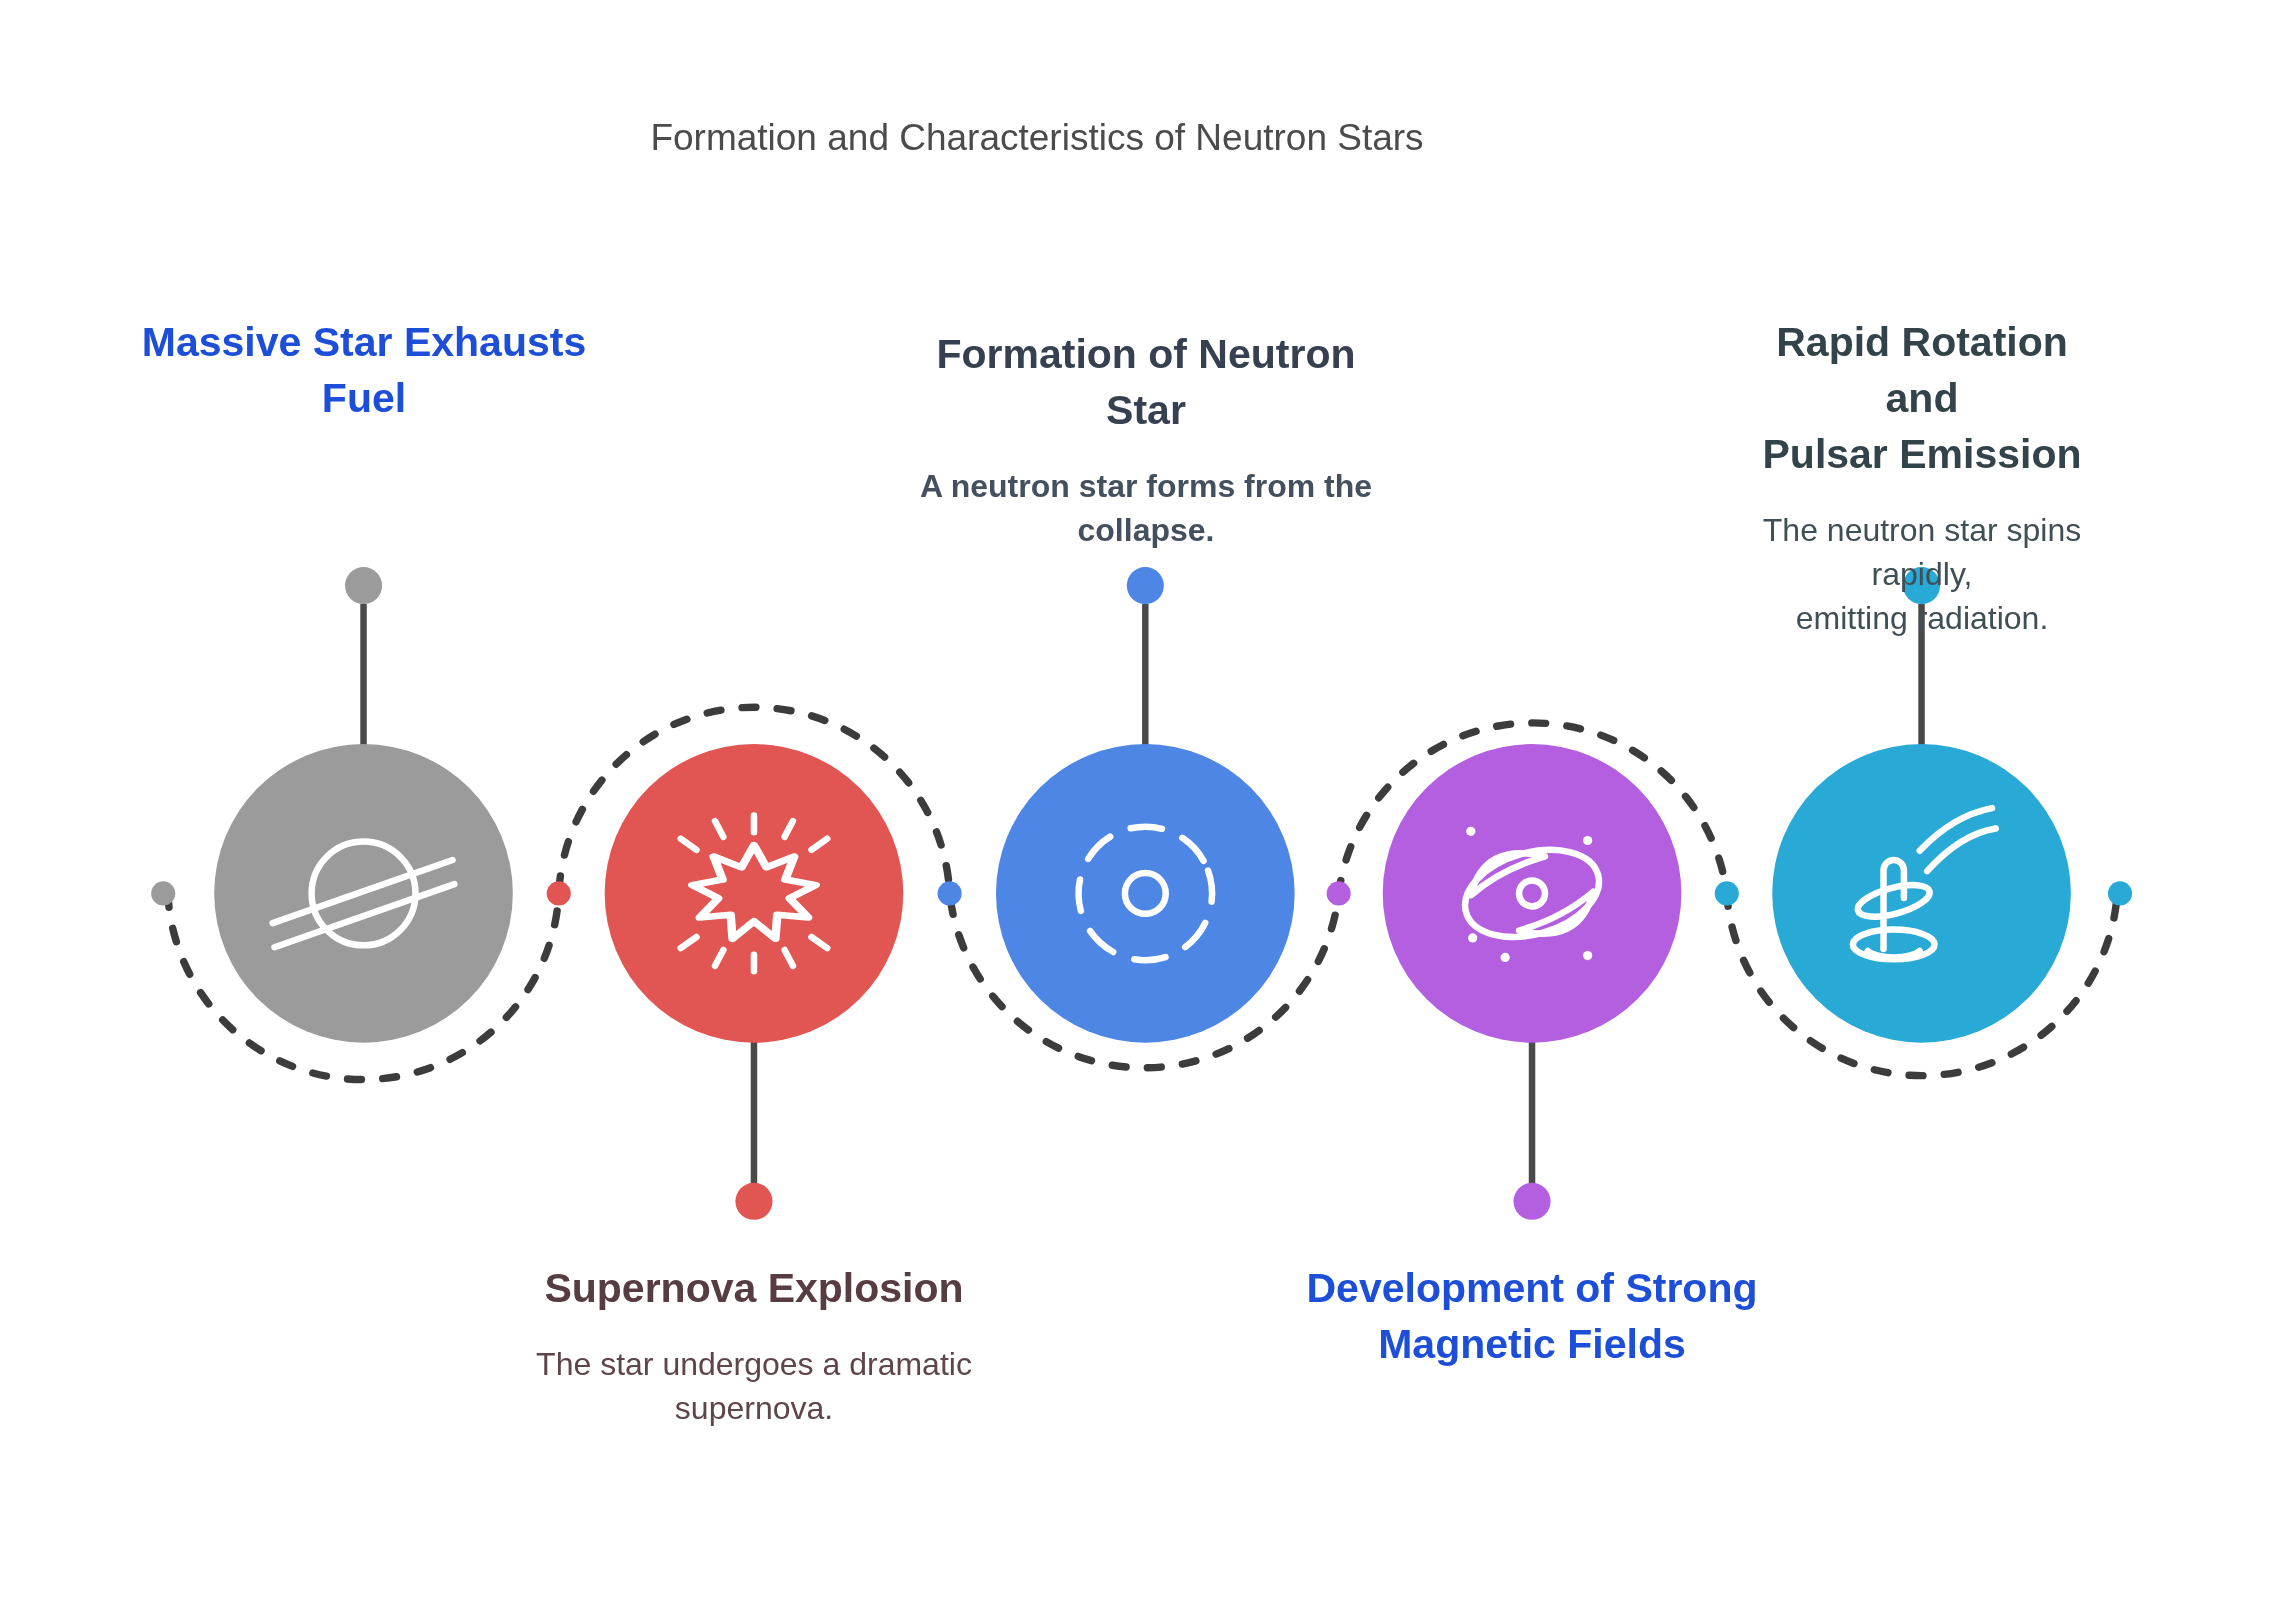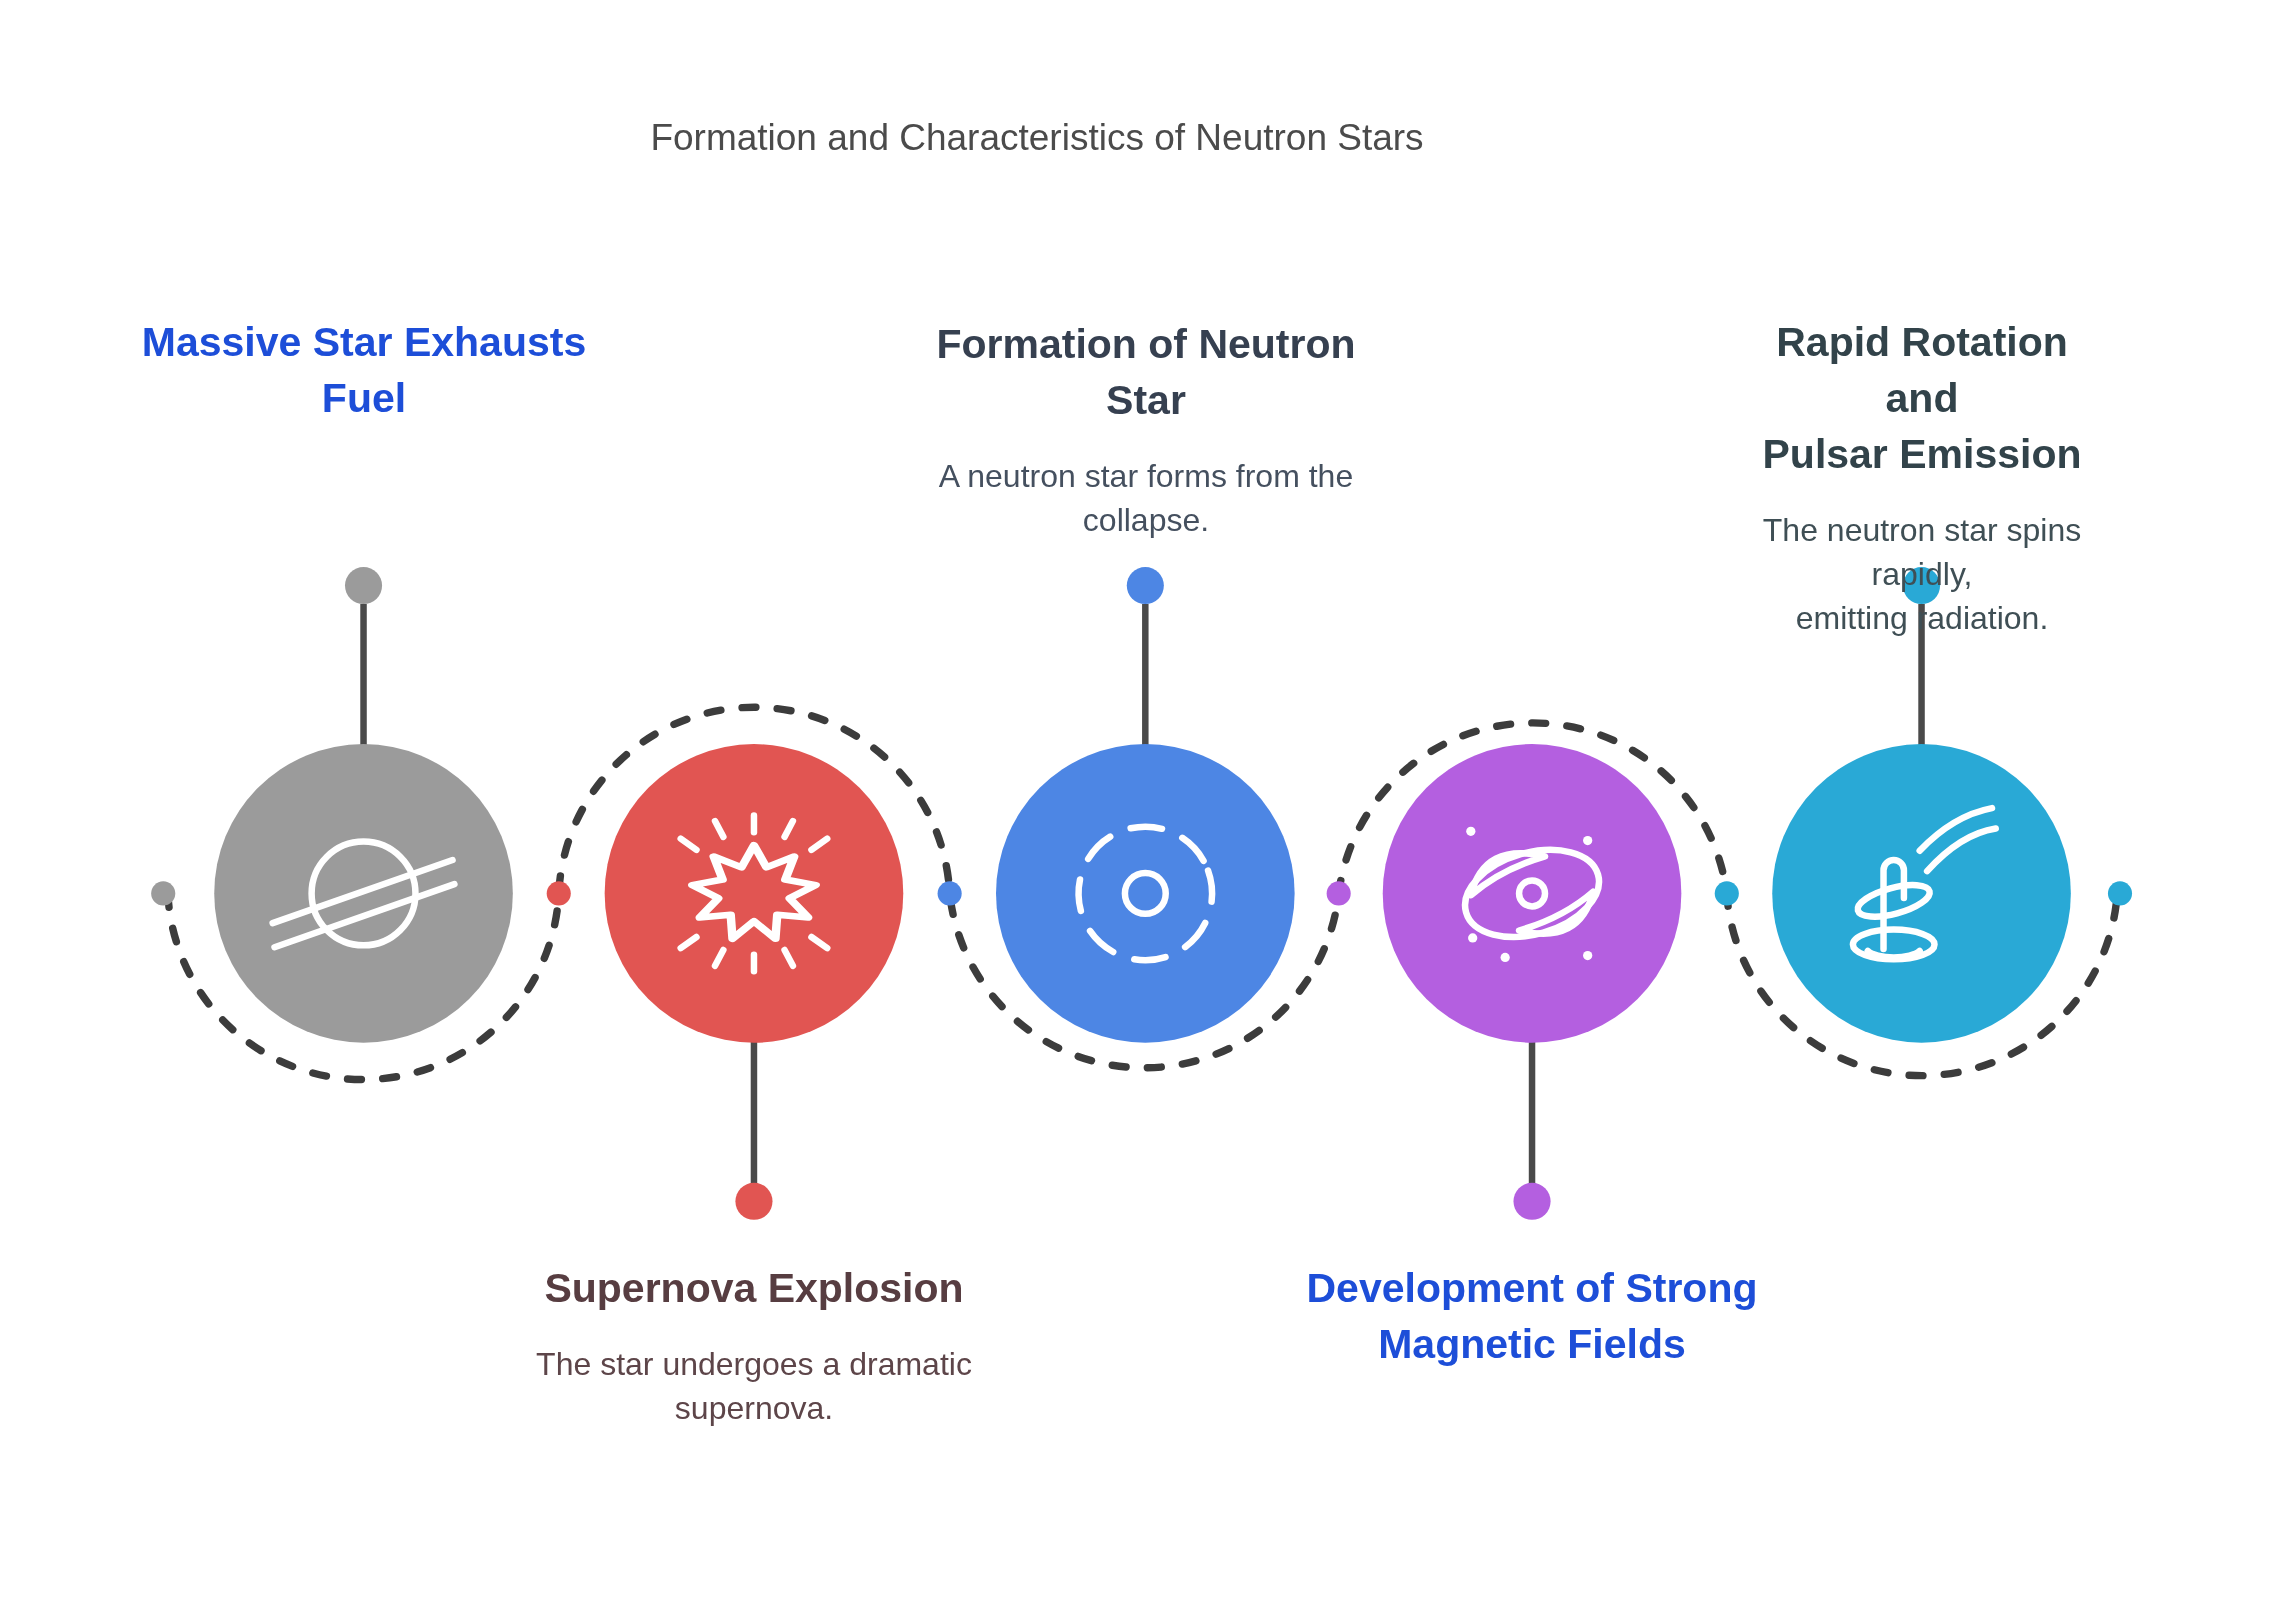--- a/index.html
+++ b/index.html
@@ -124,24 +124,24 @@
       <path class="icon-line" d="M 6 -24 Q 42 -64 80 -70"></path>
       <path class="icon-line" d="M -2 -46 Q 34 -84 76 -92"></path>
     </g>
   </svg>
 
   <div class="stage-label" style="left:364px; top:314px;">
     <div class="stage-heading" style="color: #1d4ed8;">Massive Star Exhausts
 Fuel</div>
   </div>
 
-  <div class="stage-label" style="left:1146px; top:316px;">
+  <div class="stage-label" style="left:1146px; top:326px;">
     <div class="stage-heading" style="color: rgb(54, 64, 80);">Formation of Neutron
 Star</div>
-    <div class="stage-desc" style="color: rgb(69, 80, 95);">A neutron star forms from the
+    <div class="stage-desc" style="color: rgb(69, 80, 95); font-weight: bold;">A neutron star forms from the
 collapse.</div>
   </div>
 
   <div class="stage-label" style="left:1922px; top:314px;">
     <div class="stage-heading" style="color: rgb(50, 67, 74);">Rapid Rotation and
 Pulsar Emission</div>
     <div class="stage-desc" style="color: rgb(63, 79, 85);">The neutron star spins rapidly,
 emitting radiation.</div>
   </div>
 

